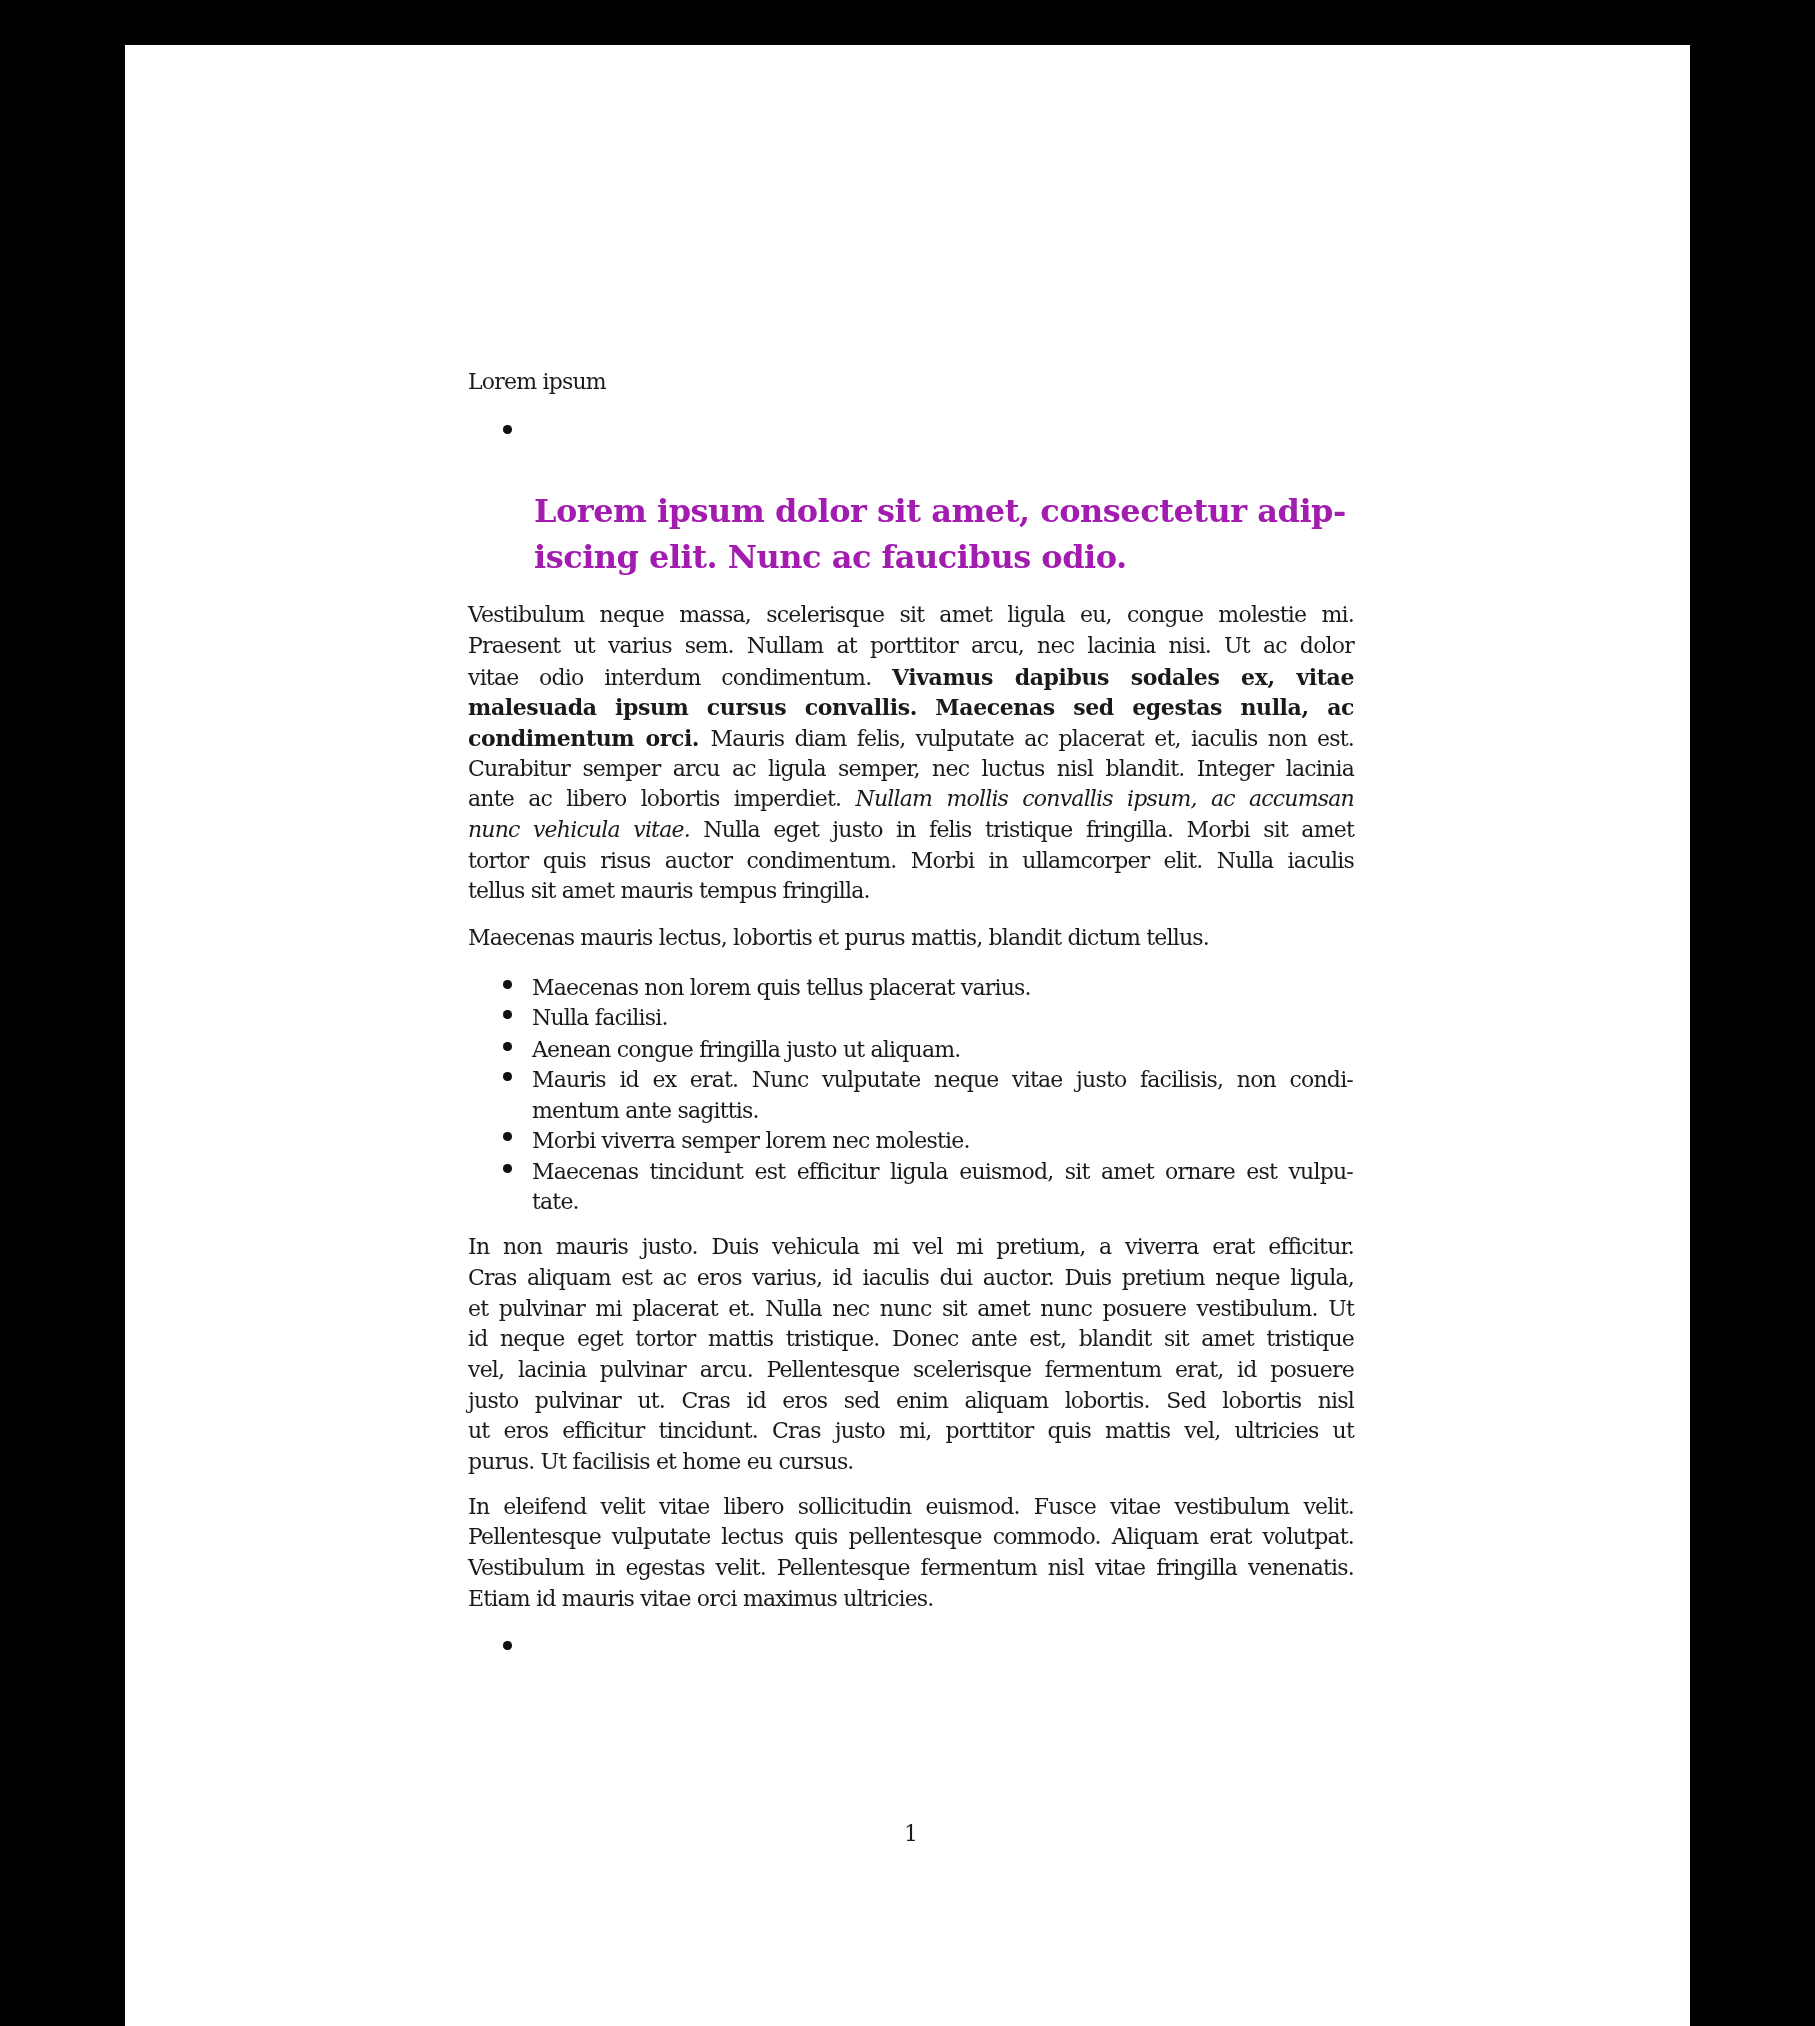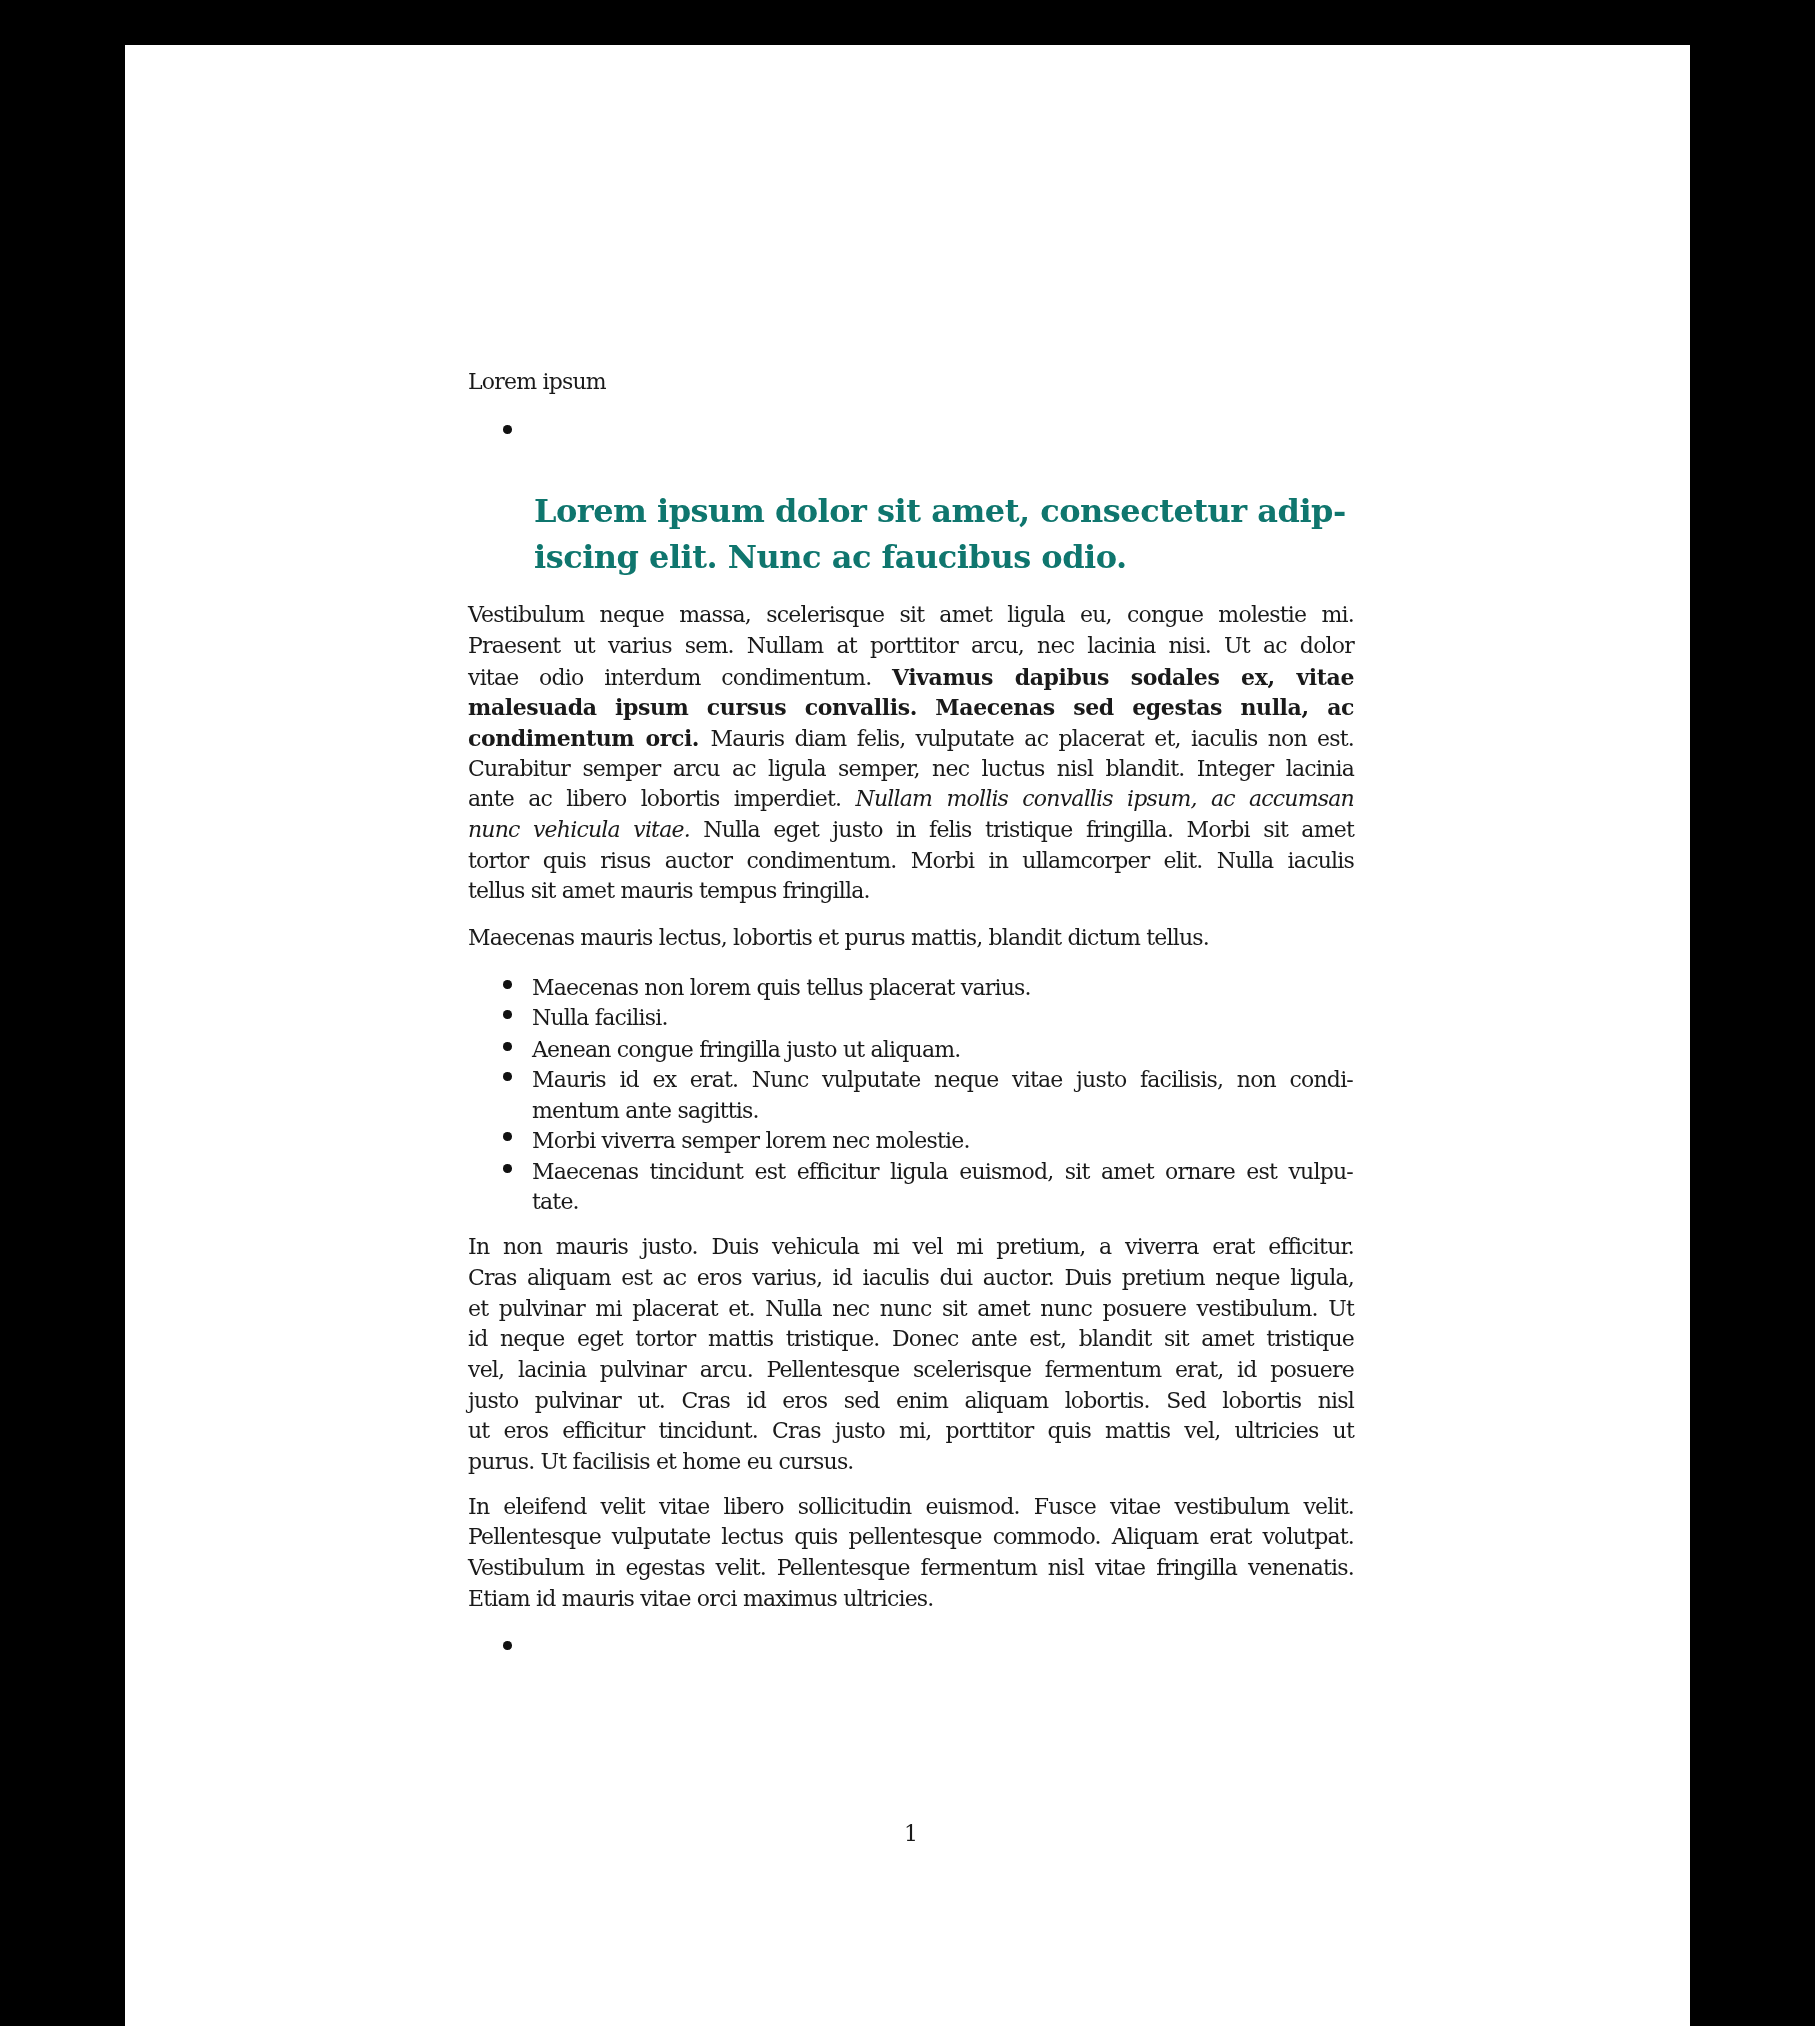--- a/index.html
+++ b/index.html
@@ -6,21 +6,21 @@
   .viewer{position:relative;width:1815px;height:2026px;background:#000;overflow:hidden;
           font-family:"DejaVu Serif","Liberation Serif",serif;margin-top:45px;}
   .page{position:absolute;left:125px;top:0;width:1565px;height:2005px;background:#ffffff;}
   .line{position:absolute;white-space:nowrap;color:#1a1a1a;}
   .bodyline{position:absolute;font-size:22px;line-height:22px;letter-spacing:-0.8px;color:#1a1a1a;}
   .bodyline.just{white-space:normal;text-align:justify;text-align-last:justify;}
   .b{font-weight:bold;letter-spacing:-0.4px;}
   .i{font-style:italic;}
   .intro{font-size:22px;line-height:22px;letter-spacing:-0.8px;}
   .heading-line{position:absolute;font-size:32px;line-height:32px;font-weight:bold;
-                letter-spacing:-0.5px;color:#0f766e;white-space:nowrap;}
+                letter-spacing:-0.5px;color:#a21caf;white-space:nowrap;}
   .bullet{position:absolute;width:8.5px;height:8.5px;border-radius:50%;background:#111;}
   .page-number{position:absolute;font-size:22px;line-height:22px;color:#1a1a1a;text-align:center;}
   .statusbar{position:absolute;left:0;top:2005px;width:1815px;height:21px;background:#000000;
              display:flex;justify-content:space-between;align-items:center;
              font-family:"DejaVu Sans Mono","Liberation Mono",monospace;
              font-size:17px;line-height:21px;color:#ffffff;padding:0 5.7px;box-sizing:border-box;}
 </style>
 </head>
 <body>
 

